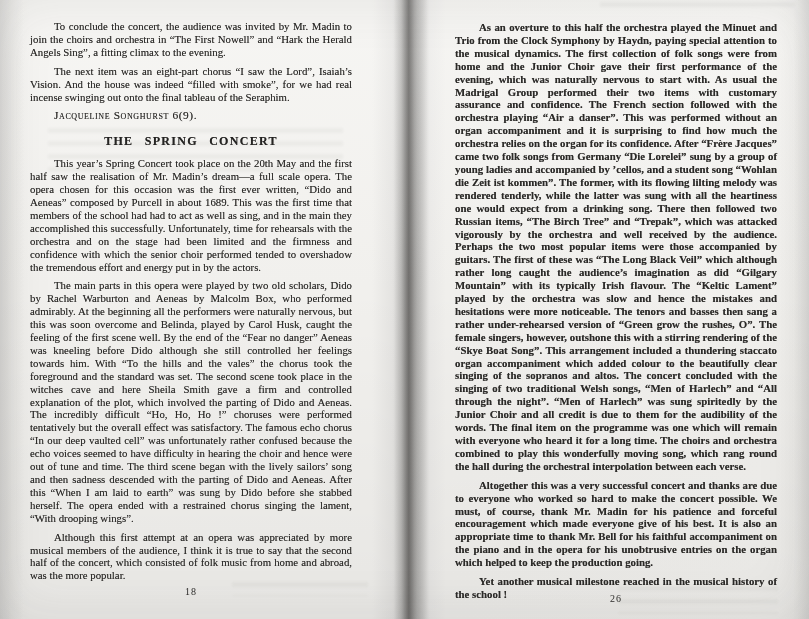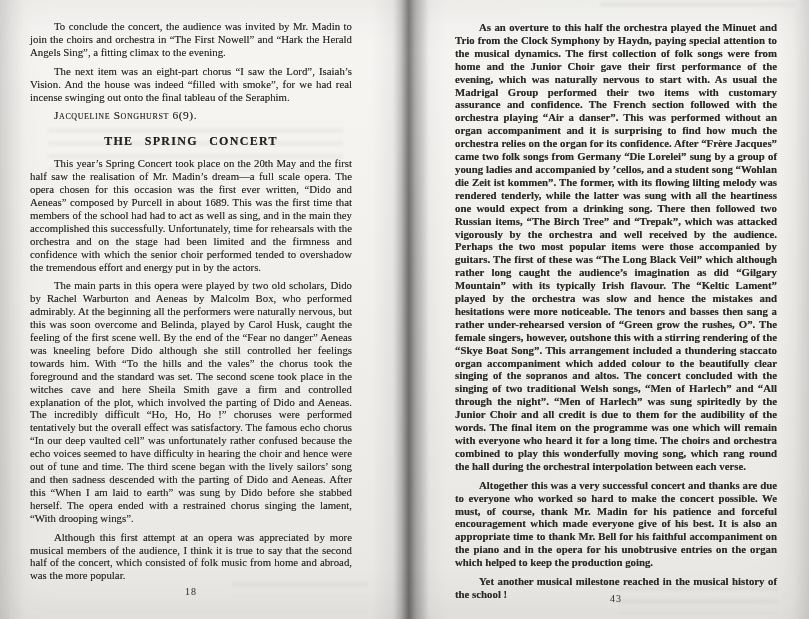--- a/index.html
+++ b/index.html
@@ -79,21 +79,21 @@
     <p>The main parts in this opera were played by two old scholars, Dido by Rachel Warburton and Aeneas by Malcolm Box, who performed admirably.  At the beginning all the performers were naturally nervous, but this was soon overcome and Belinda, played by Carol Husk, caught the feeling of the first scene well.  By the end of the “Fear no danger” Aeneas was kneeling before Dido although she still controlled her feelings towards him.  With “To the hills and the vales” the chorus took the foreground and the standard was set.  The second scene took place in the witches cave and here Sheila Smith gave a firm and controlled explanation of the plot, which involved the parting of Dido and Aeneas.  The incredibly difficult “Ho, Ho, Ho !” choruses were performed tentatively but the overall effect was satisfactory.  The famous echo chorus “In our deep vaulted cell” was unfortunately rather confused because the echo voices seemed to have difficulty in hearing the choir and hence were out of tune and time.  The third scene began with the lively sailors’ song and then sadness descended with the parting of Dido and Aeneas.  After this “When I am laid to earth” was sung by Dido before she stabbed herself.  The opera ended with a restrained chorus singing the lament, “With drooping wings”.</p>
     <p>Although this first attempt at an opera was appreciated by more musical members of the audience, I think it is true to say that the second half of the concert, which consisted of folk music from home and abroad, was the more popular.</p>
   </div>
   <div class="page-num page-num-left">18</div>
 
   <div class="col col-right">
     <p>As an overture to this half the orchestra played the Minuet and Trio from the Clock Symphony by Haydn, paying special attention to the musical dynamics.  The first collection of folk songs were from home and the Junior Choir gave their first performance of the evening, which was naturally nervous to start with.  As usual the Madrigal Group performed their two items with customary assurance and confidence.  The French section followed with the orchestra playing “Air a danser”.  This was performed without an organ accompaniment and it is surprising to find how much the orchestra relies on the organ for its confidence.  After “Frère Jacques” came two folk songs from Germany “Die Lorelei” sung by a group of young ladies and accompanied by ’cellos, and a student song “Wohlan die Zeit ist kommen”.  The former, with its flowing lilting melody was rendered tenderly, while the latter was sung with all the heartiness one would expect from a drinking song.  There then followed two Russian items, “The Birch Tree” and “Trepak”, which was attacked vigorously by the orchestra and well received by the audience.  Perhaps the two most popular items were those accompanied by guitars.  The first of these was “The Long Black Veil” which although rather long caught the audience’s imagination as did “Gilgary Mountain” with its typically Irish flavour.  The “Keltic Lament” played by the orchestra was slow and hence the mistakes and hesitations were more noticeable.  The tenors and basses then sang a rather under-rehearsed version of “Green grow the rushes, O”.  The female singers, however, outshone this with a stirring rendering of the “Skye Boat Song”.  This arrangement included a thundering staccato organ accompaniment which added colour to the beautifully clear singing of the sopranos and altos.  The concert concluded with the singing of two traditional Welsh songs, “Men of Harlech” and “All through the night”.  “Men of Harlech” was sung spiritedly by the Junior Choir and all credit is due to them for the audibility of the words.  The final item on the programme was one which will remain with everyone who heard it for a long time.  The choirs and orchestra combined to play this wonderfully moving song, which rang round the hall during the orchestral interpolation between each verse.</p>
     <p>Altogether this was a very successful concert and thanks are due to everyone who worked so hard to make the concert possible.  We must, of course, thank Mr. Madin for his patience and forceful encouragement which made everyone give of his best.  It is also an appropriate time to thank Mr. Bell for his faithful accompaniment on the piano and in the opera for his unobtrusive entries on the organ which helped to keep the production going.</p>
     <p>Yet another musical milestone reached in the musical history of the school !</p>
   </div>
-  <div class="page-num page-num-right">43</div>
+  <div class="page-num page-num-right">26</div>
 
   <div class="gutter"></div>
   <div class="edge-left"></div>
   <div class="edge-right"></div>
   <div class="ghost" style="left:48px; top:128px; width:295px; height:44px;"></div>
   <div class="ghost" style="left:232px; top:582px; width:136px; height:14px;"></div>
   <div class="ghost" style="left:618px; top:586px; width:160px; height:28px;"></div>
   <div class="ghost" style="left:600px; top:2px; width:195px; height:11px;"></div>
   <div class="vignette"></div>
 

